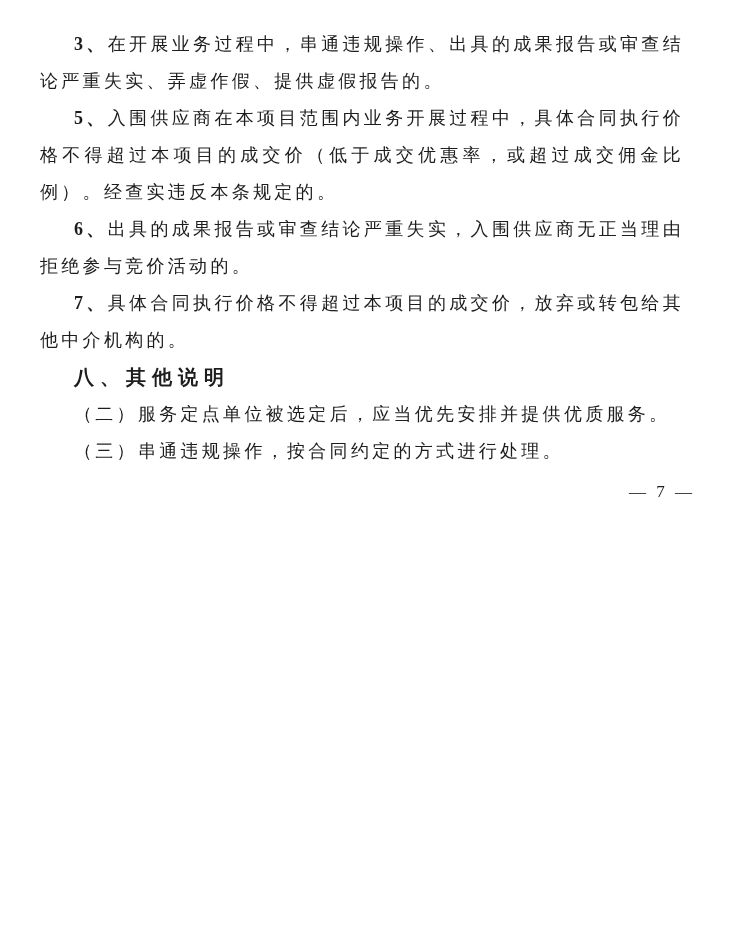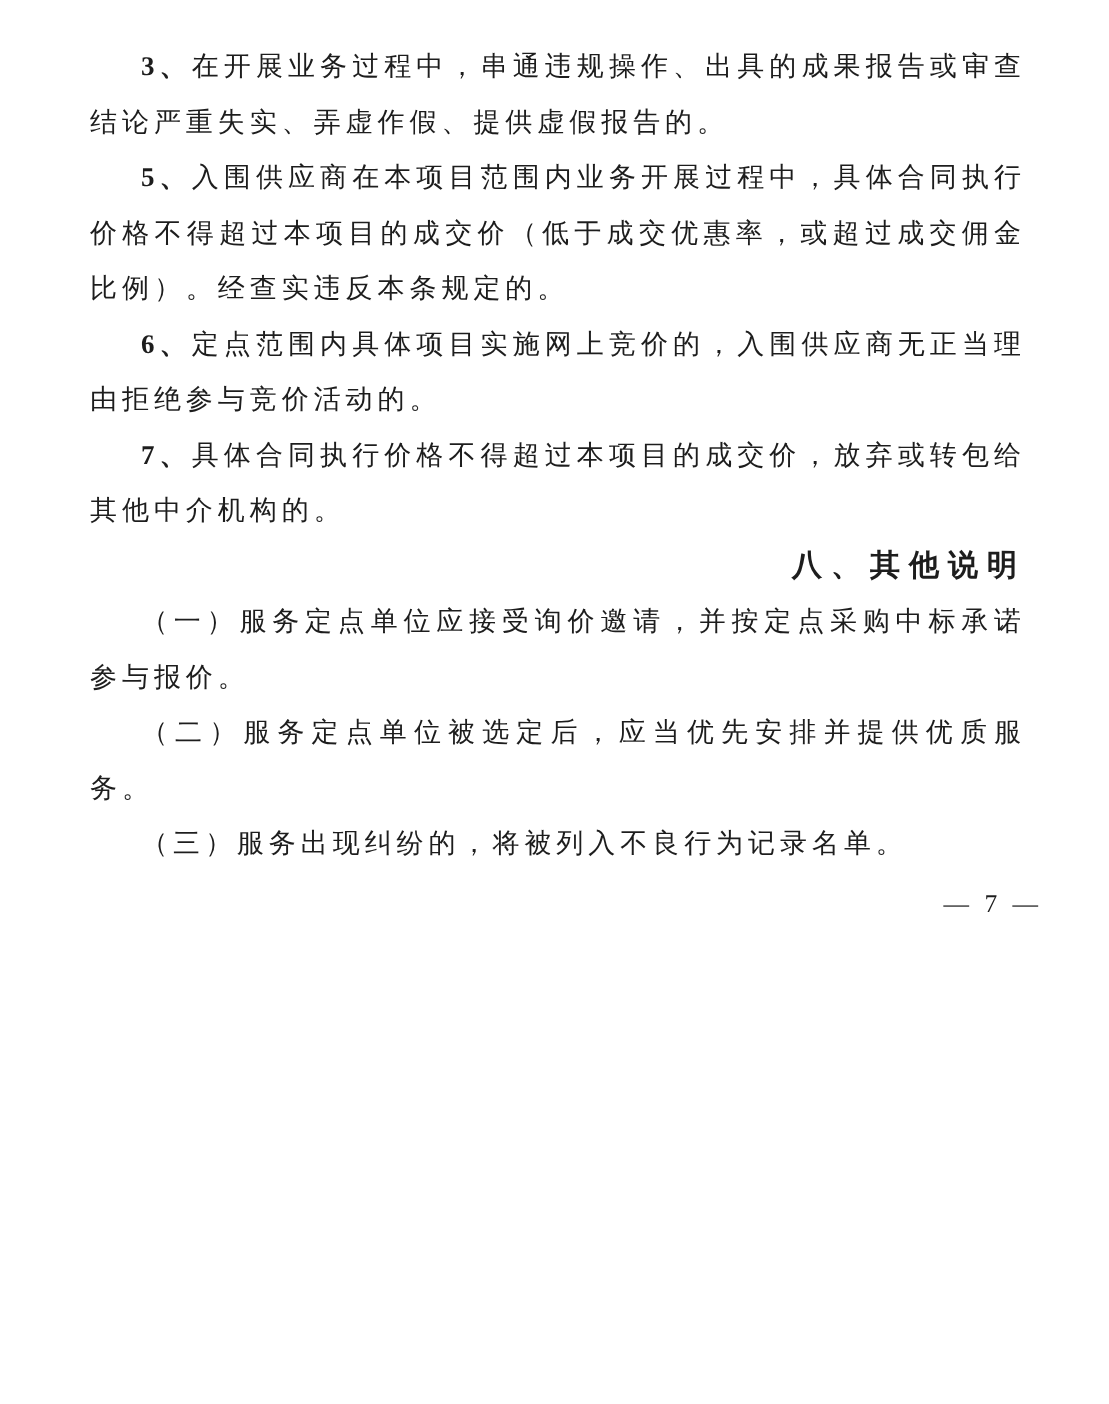--- a/index.html
+++ b/index.html
@@ -12,37 +12,37 @@
     width: 739px;
     height: 936px;
     box-sizing: border-box;
     background: #ffffff;
     color: #1d1d1d;
     overflow: hidden;
     font-family: "Liberation Serif", "DejaVu Serif", serif;
   }
   .body-text {
     box-sizing: border-box;
-    padding: 26px 55px 0 60px;
+    padding: 26px 55px 0 40px;
   }
   .para {
     margin: 0;
     font-size: 18px;
     line-height: 37px;
     letter-spacing: 3.3px;
     text-align: justify;
     text-justify: inter-ideograph;
     text-indent: 34px;
   }
   .para.heading {
     font-family: "Liberation Sans", "DejaVu Sans", sans-serif;
     font-weight: 700;
     font-size: 20px;
     letter-spacing: 6px;
-    text-align: right;
+    text-align: left;
   }
   .pfx { font-style: normal; }
   .pfx-num {
     font-weight: 700;
     font-family: "Liberation Serif", "DejaVu Serif", serif;
   }
   .pfx-hei {
     font-weight: 700;
     font-family: "Liberation Sans", "DejaVu Sans", sans-serif;
   }
@@ -59,23 +59,22 @@
     white-space: nowrap;
   }
 </style>
 </head>
 <body>
 
 <main class="page">
   <section class="body-text">
       <p class="para"><b class="pfx pfx-num">3、</b><span>在开展业务过程中，串通违规操作、出具的成果报告或审查结论严重失实、弄虚作假、提供虚假报告的。</span></p>
       <p class="para"><b class="pfx pfx-num">5、</b><span>入围供应商在本项目范围内业务开展过程中，具体合同执行价格不得超过本项目的成交价（低于成交优惠率，或超过成交佣金比例）。经查实违反本条规定的。</span></p>
-      <p class="para"><b class="pfx pfx-num">6、</b><span>定点范围内具体项目实施网上竞价的，入围供应商无正当理由拒绝参与竞价活动的。</span></p>
+      <p class="para"><b class="pfx pfx-num">6、</b><span>出具的成果报告或审查结论严重失实，入围供应商无正当理由拒绝参与竞价活动的。</span></p>
       <p class="para"><b class="pfx pfx-num">7、</b><span>具体合同执行价格不得超过本项目的成交价，放弃或转包给其他中介机构的。</span></p>
       <p class="para heading"><span>八、其他说明</span></p>
-      <p class="para"><span>（一）服务定点单位应接受询价邀请，并按定点采购中标承诺参与报价。</span></p>
       <p class="para"><span>（二）服务定点单位被选定后，应当优先安排并提供优质服务。</span></p>
-      <p class="para"><span>（三）服务出现纠纷的，将被列入不良行为记录名单。</span></p>
+      <p class="para"><span>（三）串通违规操作，按合同约定的方式进行处理。</span></p>
     </section>
   <footer class="page-footer">
     <span class="page-num">— 7 —</span>
   </footer>
 </main>
 
 </body></html>

